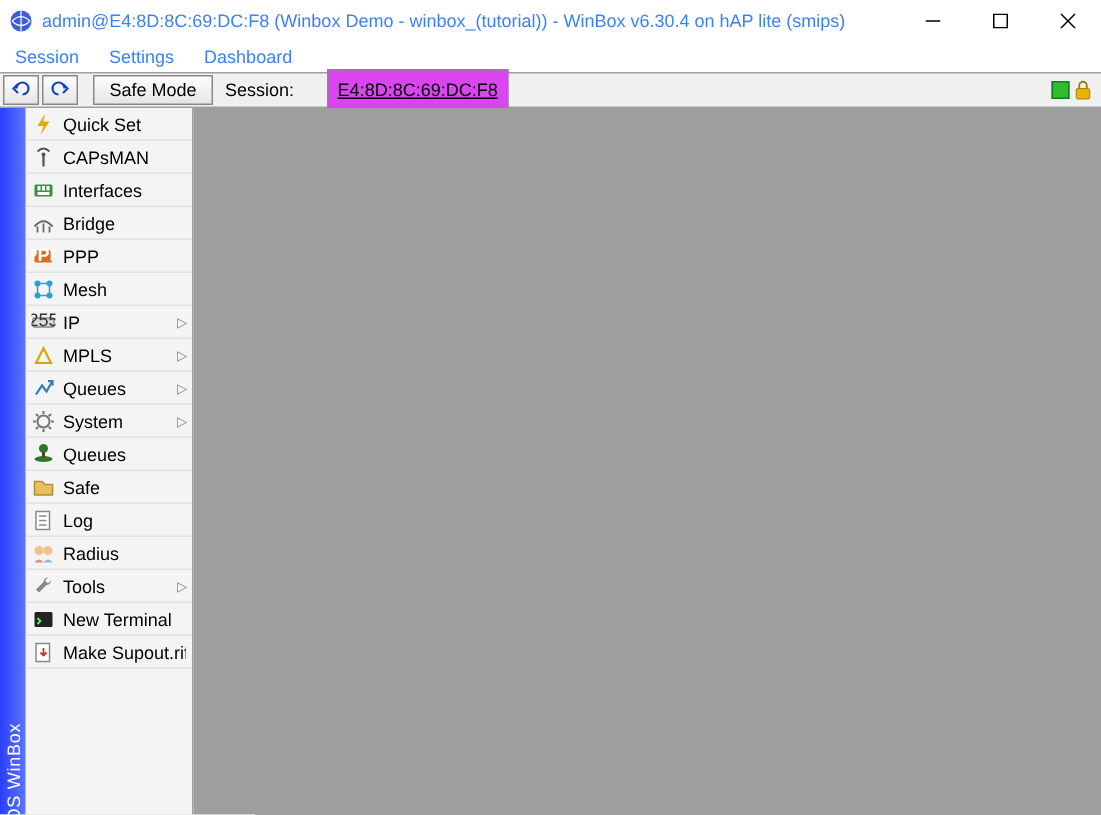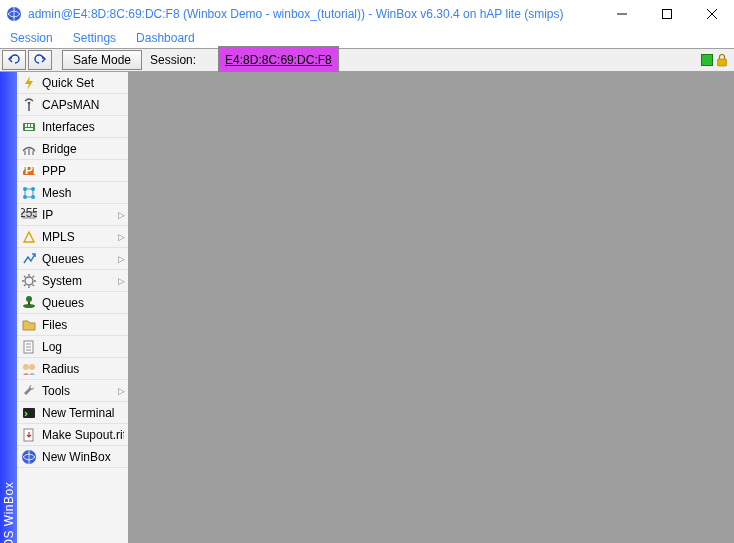--- a/index.html
+++ b/index.html
@@ -208,21 +208,21 @@
           </svg>
         </span>
         <span class="lbl">Queues</span>
       </div>
       <div class="side-item">
         <span class="ic">
           <svg viewBox="0 0 16 16">
             <use href="#i-files"></use>
           </svg>
         </span>
-        <span class="lbl">Files</span>
+        <span class="lbl">Safe</span>
       </div>
       <div class="side-item">
         <span class="ic">
           <svg viewBox="0 0 16 16">
             <use href="#i-log"></use>
           </svg>
         </span>
         <span class="lbl">Log</span>
       </div>
       <div class="side-item">
@@ -250,28 +250,20 @@
         </span>
         <span class="lbl">New Terminal</span>
       </div>
       <div class="side-item">
         <span class="ic">
           <svg viewBox="0 0 16 16">
             <use href="#i-supout"></use>
           </svg>
         </span>
         <span class="lbl">Make Supout.rif</span>
-      </div>
-      <div class="side-item">
-        <span class="ic">
-          <svg viewBox="0 0 16 16">
-            <use href="#i-winbox"></use>
-          </svg>
-        </span>
-        <span class="lbl">New WinBox</span>
       </div>
     </div>
 
   <div class="workspace"></div>
 </div>
 
 <svg width="0" height="0" style="position:absolute">
   <defs>
     <g id="i-bolt">
         <path d="M9 1 L4 9 H8 L6 15 L12 6 H8 Z" fill="#e6a800"></path>

